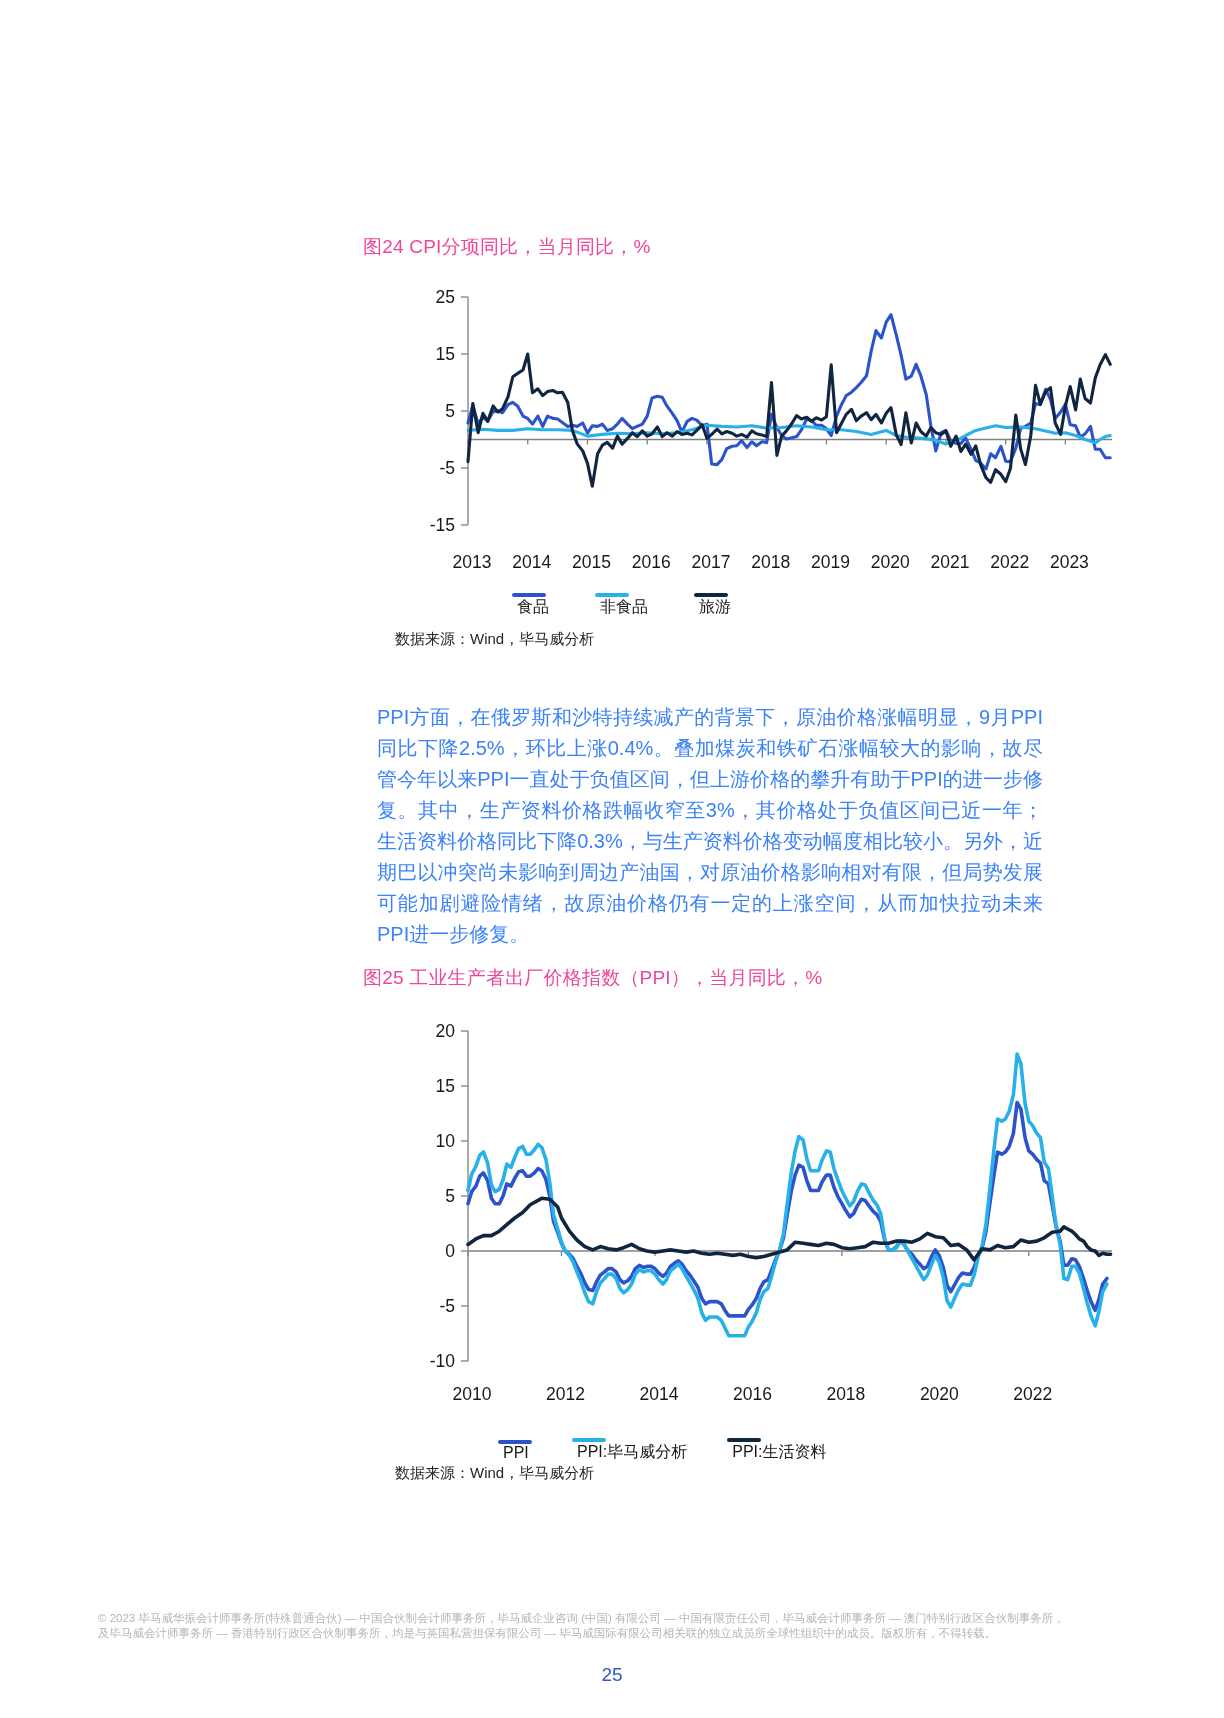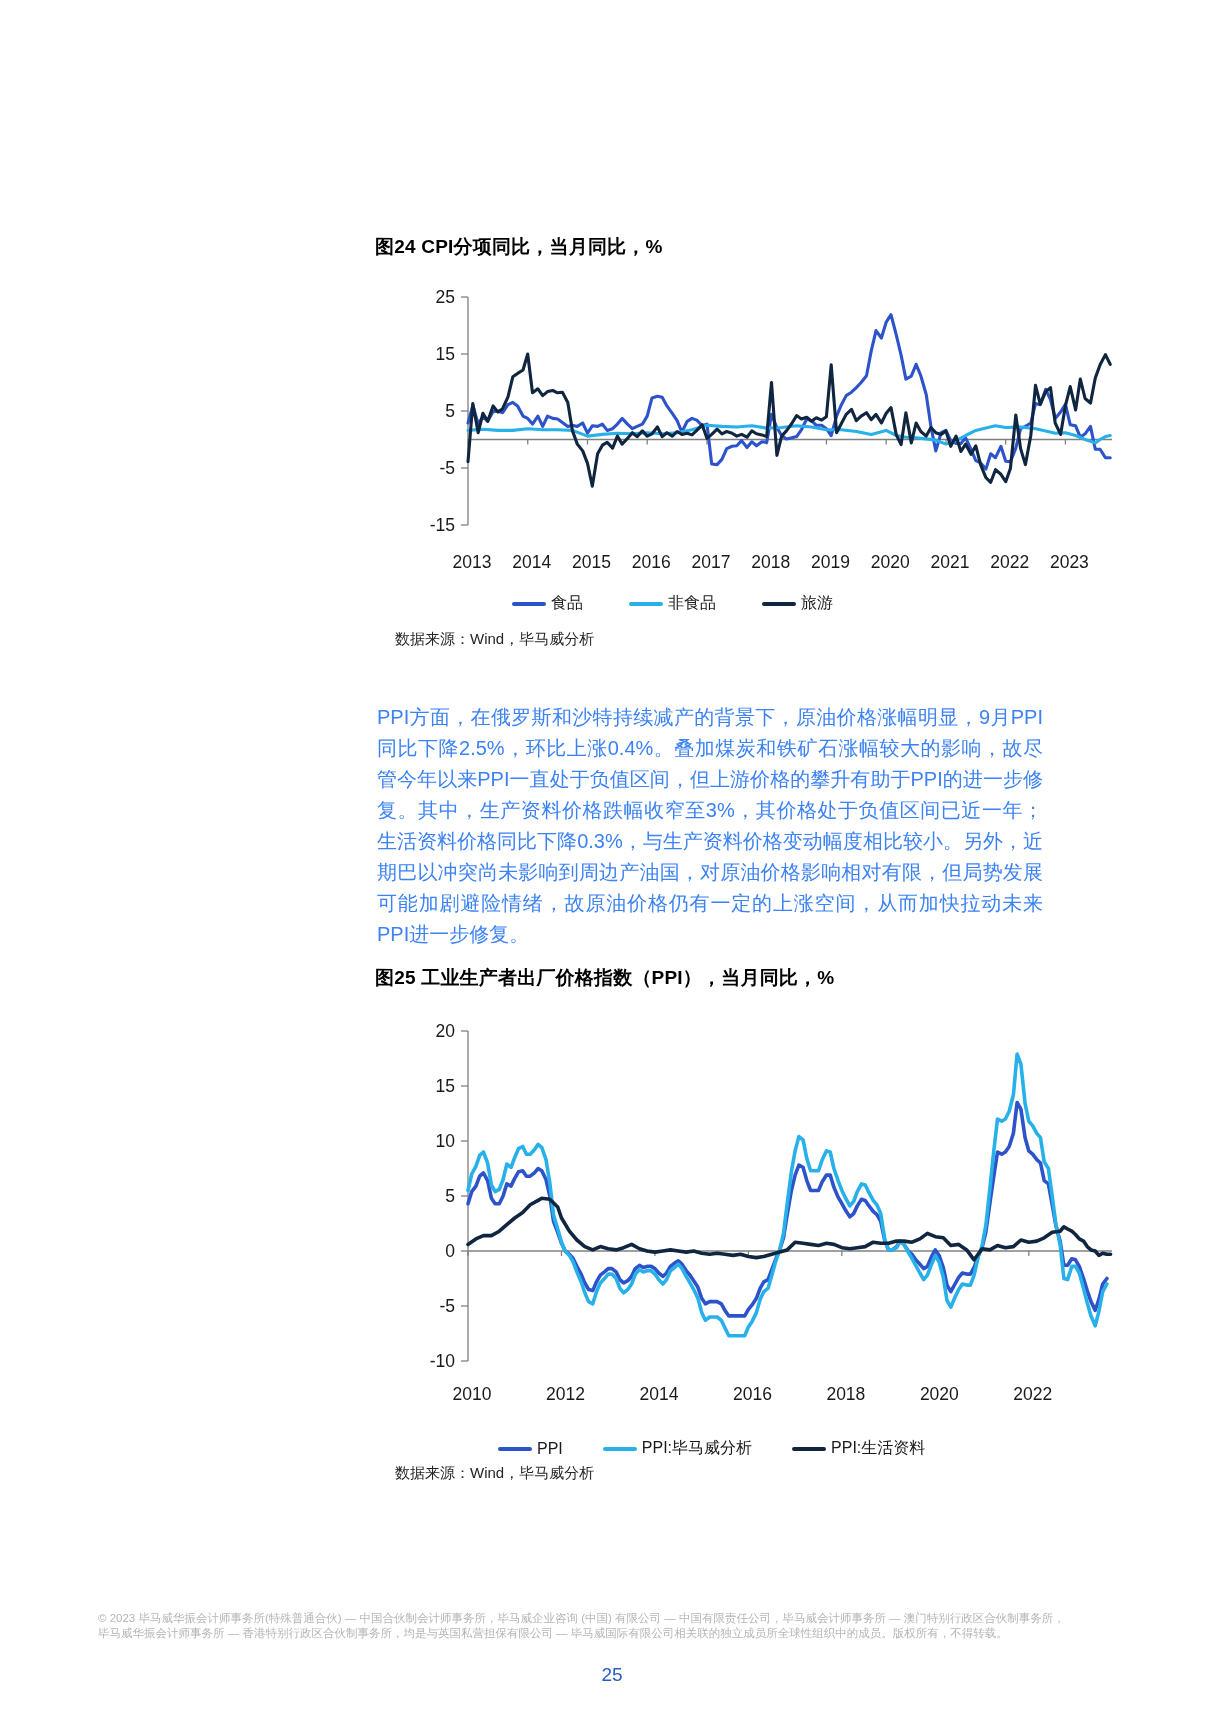--- a/index.html
+++ b/index.html
@@ -1,26 +1,26 @@
 <!DOCTYPE html>
 <html><head>
 <meta charset="utf-8">
 <style>
   html,body{margin:0;padding:0;background:#ffffff;}
   .page{
     position:relative;width:1224px;height:1718px;background:#ffffff;
     font-family:"Liberation Sans",sans-serif;overflow:hidden;
   }
   .fig-title{
-    position:absolute;left:375px;font-size:19px;font-weight:bold;color:#000000;
+    position:absolute;left:363px;font-size:19px;font-weight:normal;color:#ec4899;
     letter-spacing:0.2px;white-space:nowrap;
   }
   .chart-svg{position:absolute;left:0;}
   .legend{position:absolute;display:flex;align-items:center;}
-  .legend-item{display:flex;align-items:center;}
+  .legend-item{display:flex;flex-direction:column;}
   .legend-swatch{display:inline-block;width:34px;height:4px;border-radius:2px;}
   .legend-label{margin-left:5px;font-size:16px;color:#1a1a1a;white-space:nowrap;}
   .source-line{position:absolute;left:395px;font-size:15px;color:#262626;white-space:nowrap;}
   .body-paragraph{
     position:absolute;left:377px;top:702px;width:666px;
     font-size:20px;line-height:31px;color:#3b82f6;text-align:justify;
   }
   .footer{position:absolute;left:98px;top:1611px;width:1036px;color:#b5b5b5;font-size:11.5px;line-height:15px;}
   .page-number{position:absolute;left:0;top:1664px;width:1224px;text-align:center;font-size:19px;color:#2b5bc4;}
 </style>
@@ -134,18 +134,18 @@
       </div>
       <div class="legend-item">
         <span class="legend-swatch" style="background: rgb(16, 38, 64);"></span>
         <span class="legend-label">PPI:生活资料</span>
       </div>
     </div>
   <div class="source-line" style="top:1464px;">数据来源：Wind，毕马威分析</div>
 
   <div class="footer">
     <div>© 2023 毕马威华振会计师事务所(特殊普通合伙) — 中国合伙制会计师事务所，毕马威企业咨询 (中国) 有限公司 — 中国有限责任公司，毕马威会计师事务所 — 澳门特别行政区合伙制事务所，</div>
-    <div>毕马威华振会计师事务所 — 香港特别行政区合伙制事务所，均是与英国私营担保有限公司 — 毕马威国际有限公司相关联的独立成员所全球性组织中的成员。版权所有，不得转载。</div>
+    <div>及毕马威会计师事务所 — 香港特别行政区合伙制事务所，均是与英国私营担保有限公司 — 毕马威国际有限公司相关联的独立成员所全球性组织中的成员。版权所有，不得转载。</div>
   </div>
 
   <div class="page-number">25</div>
 
 </div>
 
 </body></html>

